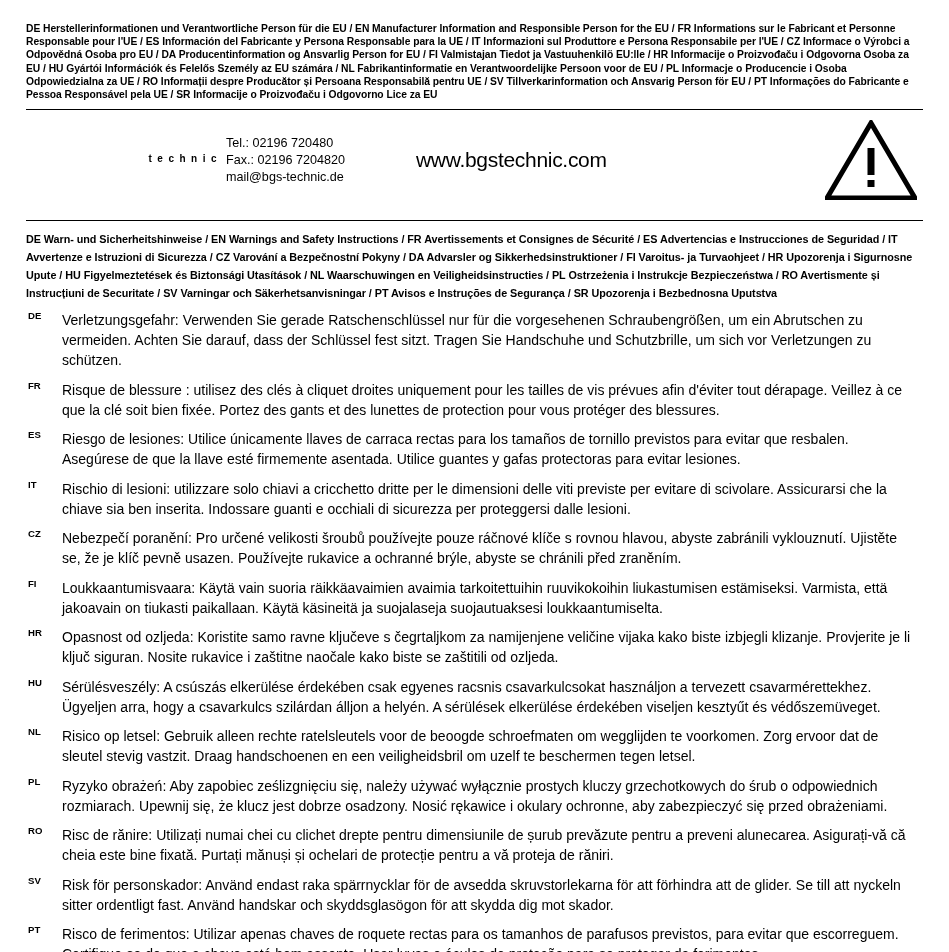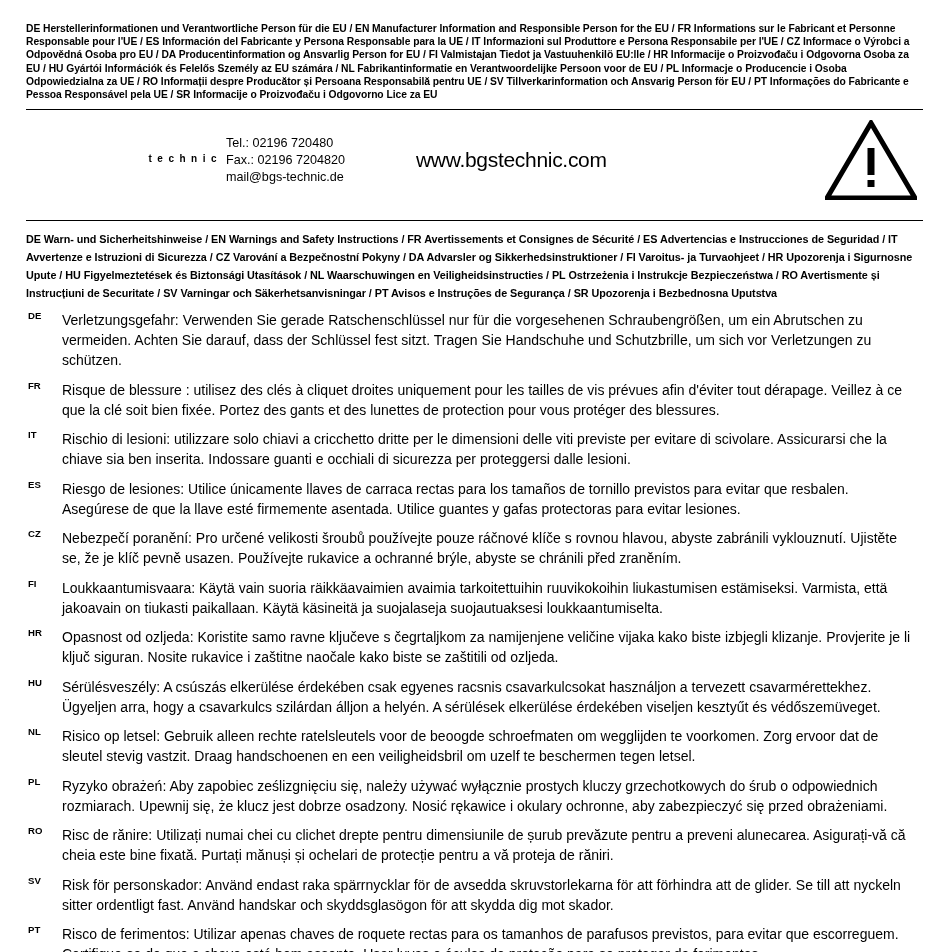--- a/index.html
+++ b/index.html
@@ -171,28 +171,28 @@
   <div class="instructions">
       <div class="irow">
         <div class="icode">DE</div>
         <div class="itext">Verletzungsgefahr: Verwenden Sie gerade Ratschenschlüssel nur für die vorgesehenen Schraubengrößen, um ein Abrutschen zu vermeiden. Achten Sie darauf, dass der Schlüssel fest sitzt. Tragen Sie Handschuhe und Schutzbrille, um sich vor Verletzungen zu schützen.</div>
       </div>
       <div class="irow">
         <div class="icode">FR</div>
         <div class="itext">Risque de blessure : utilisez des clés à cliquet droites uniquement pour les tailles de vis prévues afin d'éviter tout dérapage. Veillez à ce que la clé soit bien fixée. Portez des gants et des lunettes de protection pour vous protéger des blessures.</div>
       </div>
       <div class="irow">
+        <div class="icode">ES</div>
+        <div class="itext">Riesgo de lesiones: Utilice únicamente llaves de carraca rectas para los tamaños de tornillo previstos para evitar que resbalen. Asegúrese de que la llave esté firmemente asentada. Utilice guantes y gafas protectoras para evitar lesiones.</div>
+      </div>
+      <div class="irow">
         <div class="icode">IT</div>
         <div class="itext">Rischio di lesioni: utilizzare solo chiavi a cricchetto dritte per le dimensioni delle viti previste per evitare di scivolare. Assicurarsi che la chiave sia ben inserita. Indossare guanti e occhiali di sicurezza per proteggersi dalle lesioni.</div>
       </div>
       <div class="irow">
-        <div class="icode">ES</div>
-        <div class="itext">Riesgo de lesiones: Utilice únicamente llaves de carraca rectas para los tamaños de tornillo previstos para evitar que resbalen. Asegúrese de que la llave esté firmemente asentada. Utilice guantes y gafas protectoras para evitar lesiones.</div>
-      </div>
-      <div class="irow">
         <div class="icode">CZ</div>
         <div class="itext">Nebezpečí poranění: Pro určené velikosti šroubů používejte pouze ráčnové klíče s rovnou hlavou, abyste zabránili vyklouznutí. Ujistěte se, že je klíč pevně usazen. Používejte rukavice a ochranné brýle, abyste se chránili před zraněním.</div>
       </div>
       <div class="irow">
         <div class="icode">FI</div>
         <div class="itext">Loukkaantumisvaara: Käytä vain suoria räikkäavaimien avaimia tarkoitettuihin ruuvikokoihin liukastumisen estämiseksi. Varmista, että jakoavain on tiukasti paikallaan. Käytä käsineitä ja suojalaseja suojautuaksesi loukkaantumiselta.</div>
       </div>
       <div class="irow">
         <div class="icode">HR</div>
         <div class="itext">Opasnost od ozljeda: Koristite samo ravne ključeve s čegrtaljkom za namijenjene veličine vijaka kako biste izbjegli klizanje. Provjerite je li ključ siguran. Nosite rukavice i zaštitne naočale kako biste se zaštitili od ozljeda.</div>

